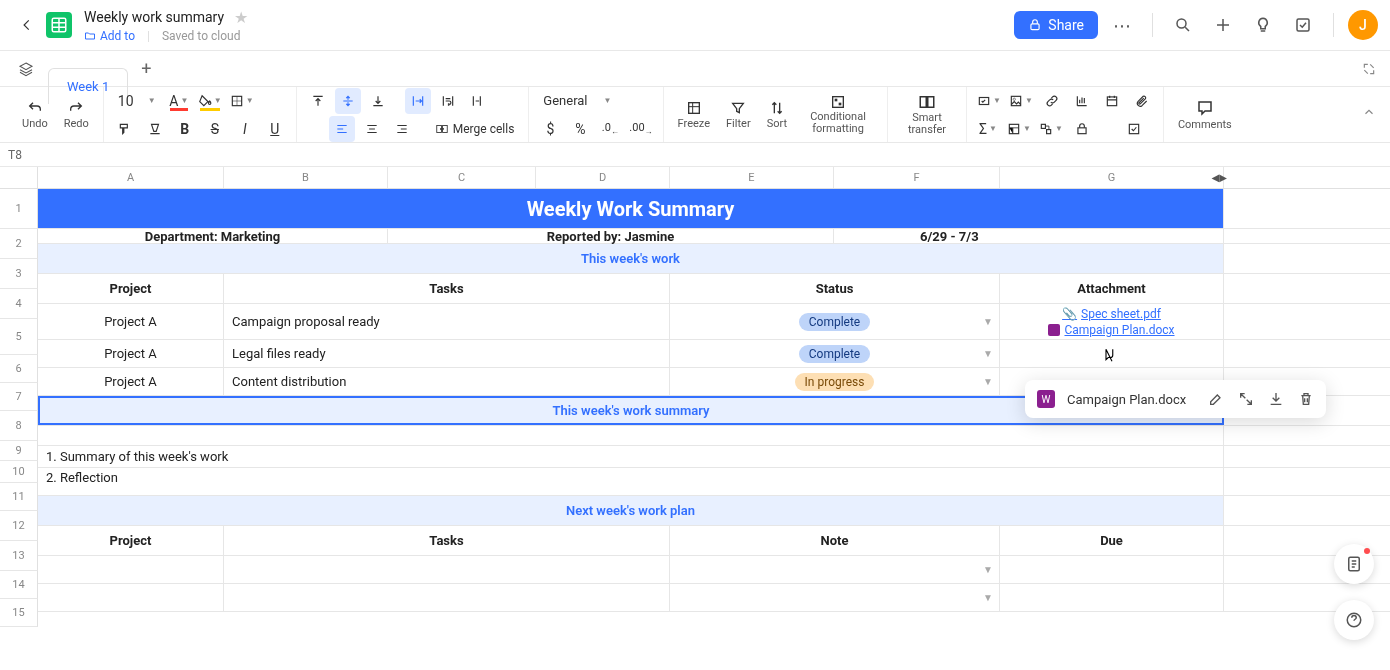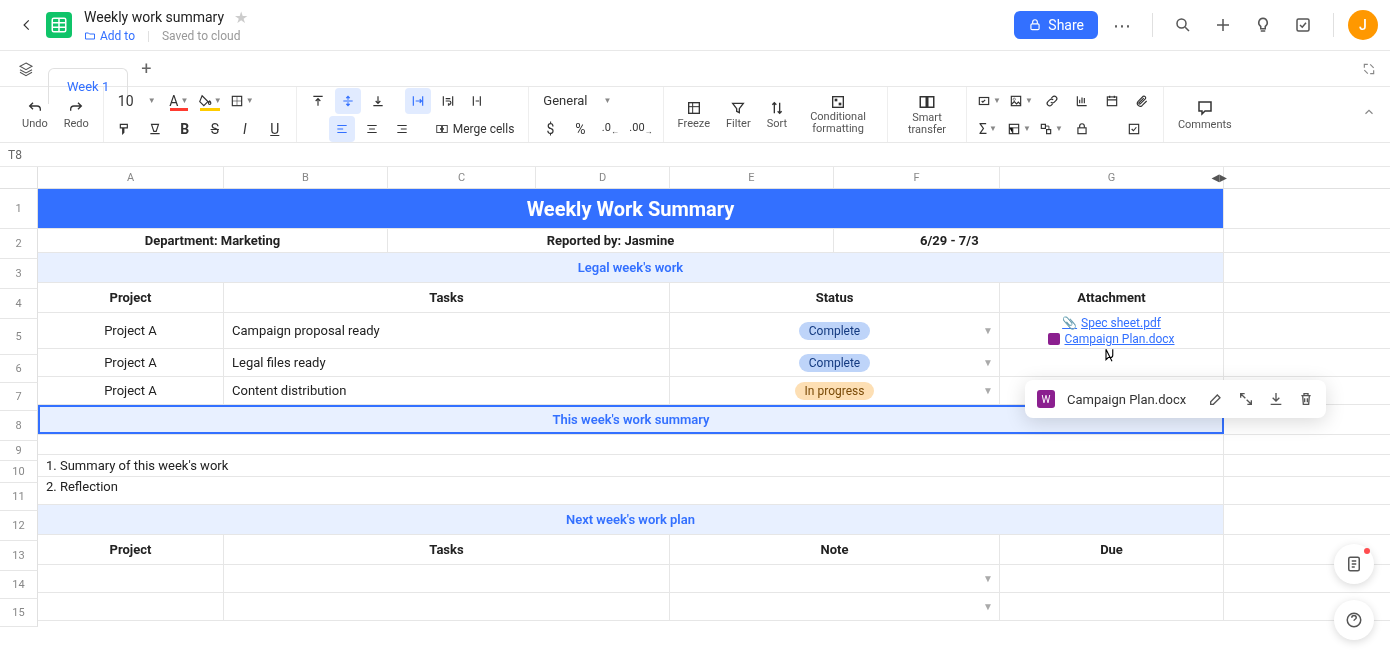--- a/index.html
+++ b/index.html
@@ -512,30 +512,30 @@
         <span>14</span>
       </div>
     <div class="rh" style="height:28px;">
         <span>15</span>
       </div>
   </div>
   <div class="rows">
     <div class="row" style="height:40px;">
         <div class="cell full title-row">Weekly Work Summary</div>
       </div>
-    <div class="row r1" style="height:24px;">
+    <div class="row r1" style="height:15px;">
       <div class="cell head-cell" style="width:350px;">Department: Marketing</div>
       <div class="cell head-cell" style="width:446px;">Reported by: Jasmine</div>
       <div class="cell head-cell" style="width:390px;justify-content:flex-start;gap:6px;">
         <span style="font-weight:700;margin-top:48px;">Report date:</span>
         <span style="font-weight:700;">6/29 - 7/3</span>
         </div>
     </div>
     <div class="row" style="height:30px;">
-        <div class="cell full section-row">Legal week's work</div>
+        <div class="cell full section-row">This week's work</div>
       </div>
     <div class="row" style="height:30px;">
       <div class="cell head-cell" style="width:186px;">Project</div>
       <div class="cell head-cell" style="width:446px;">Tasks</div>
       <div class="cell head-cell" style="width:330px;">Status</div>
       <div class="cell head-cell" style="width:224px;">Attachment</div>
     </div>
 
     <div class="row">
       <div class="cell" style="width:186px;justify-content:center;">Project A</div>

